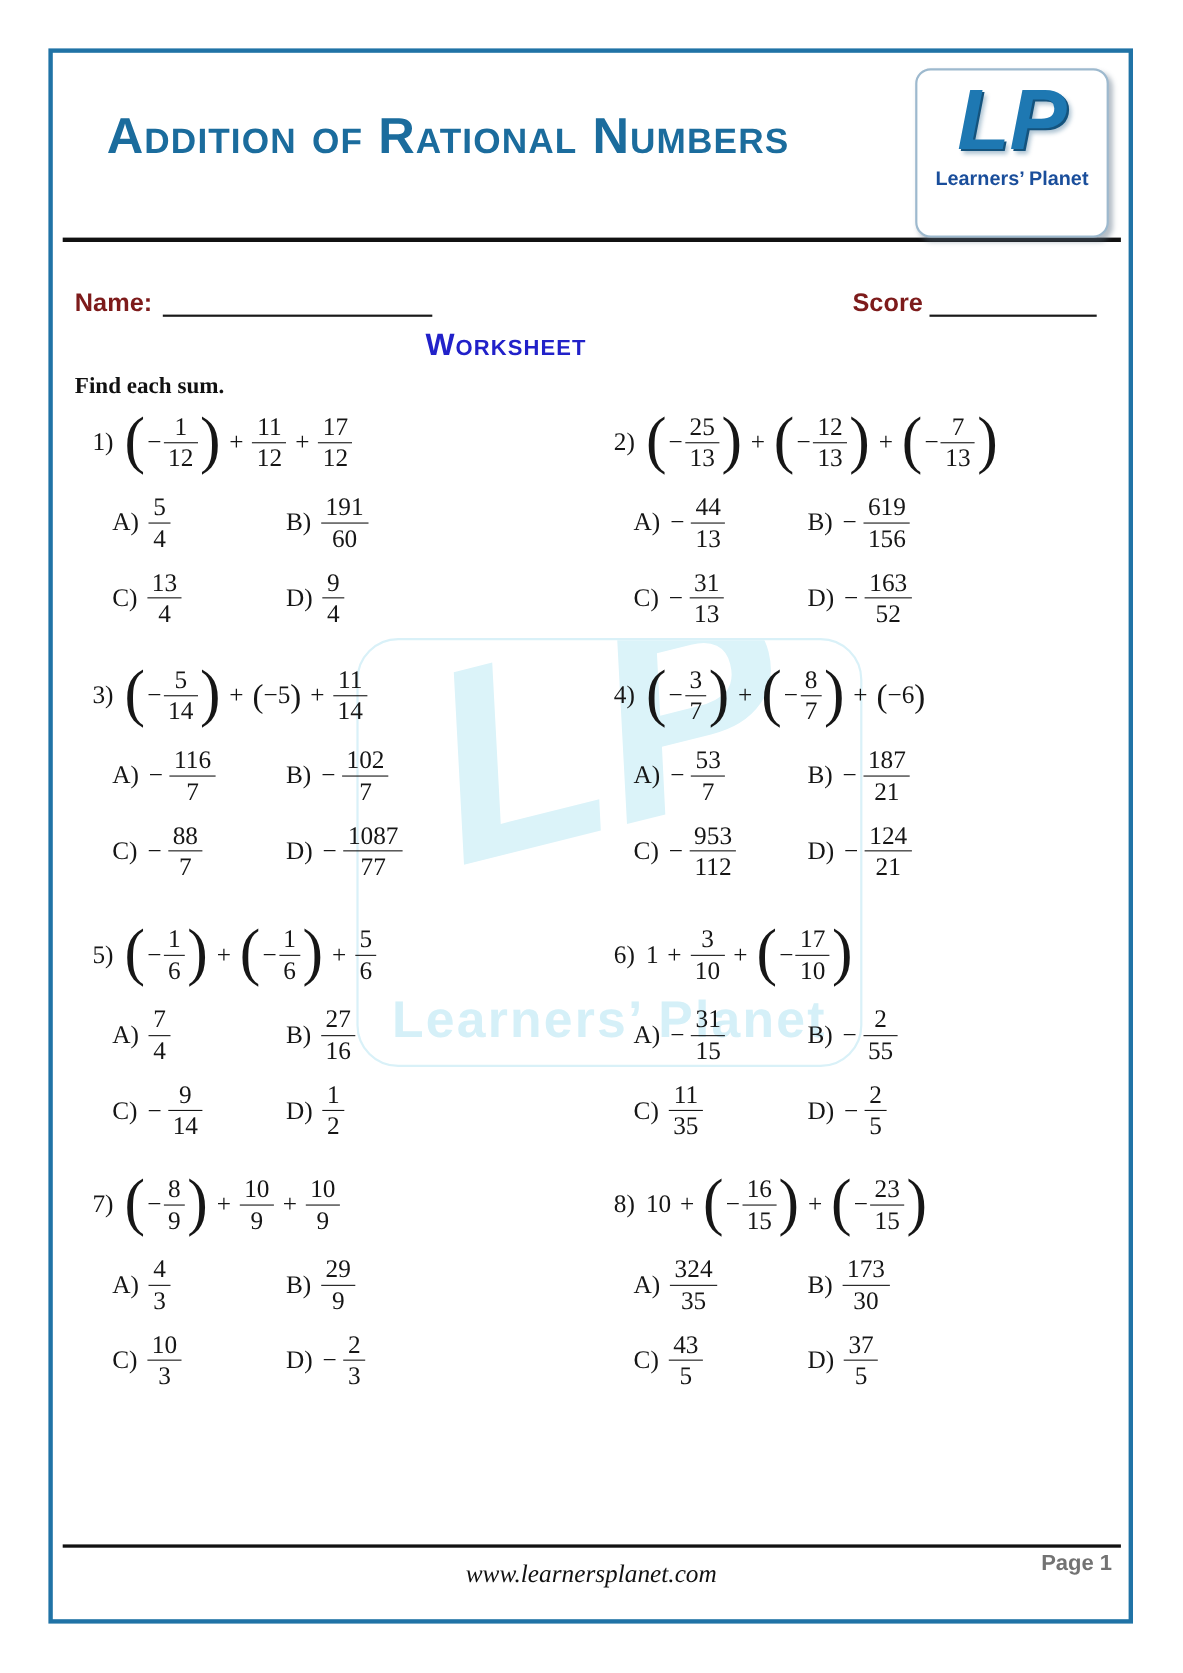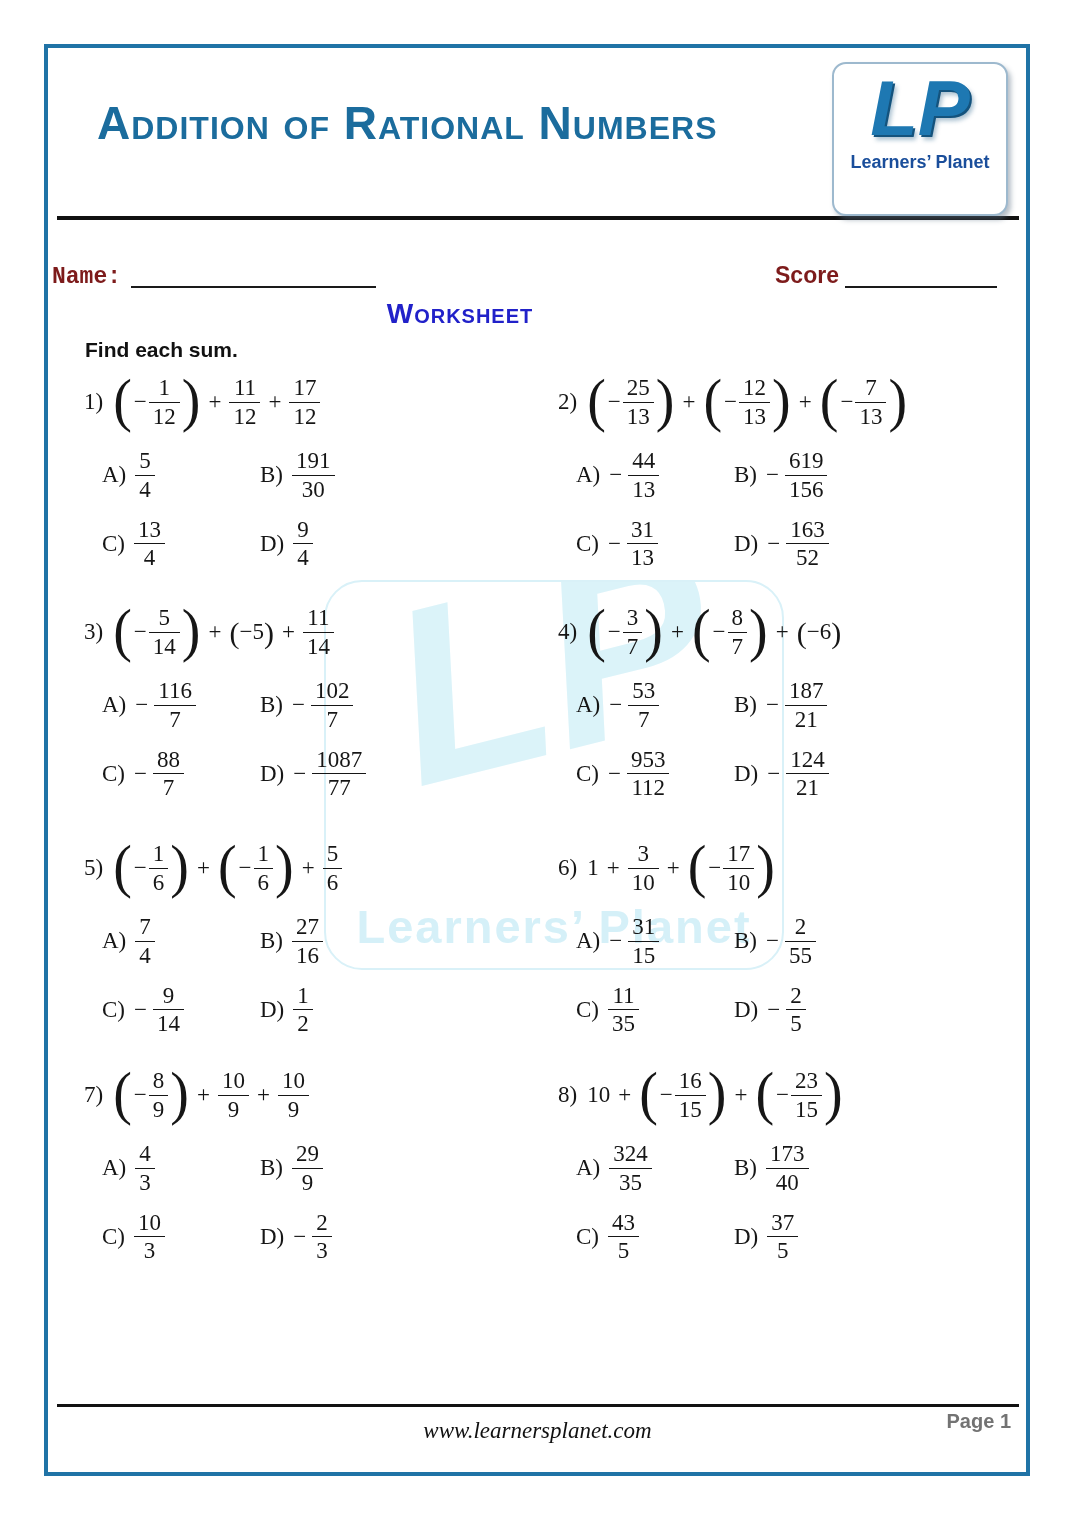--- a/index.html
+++ b/index.html
@@ -14,29 +14,29 @@
         border:2px solid #9DB9CE;border-radius:14px;box-shadow:3px 4px 5px rgba(90,110,130,.45);
         text-align:center;z-index:3;}
   .logo-lp{margin-top:4px;font-size:78px;font-weight:900;font-style:italic;line-height:1.05;
         color:#1E78B2;text-shadow:2px 2px 0 #14537D,4px 5px 4px rgba(20,83,125,.35);}
   .logo-text{font-size:18px;font-weight:700;color:#1A4E9B;margin-top:2px;}
   .hrule{position:absolute;left:57px;width:962px;background:#111;}
   .header-rule{top:216px;height:4px;}
   .footer-rule{top:1404px;height:3px;}
   
   .meta{position:absolute;top:262px;font-size:23px;font-weight:700;color:#7D1B1B;white-space:nowrap;}
-  .g-name{left:52px;font-family:Liberation Mono, monospace;} .g-date{left:455px;} .g-score{left:775px;}
+  .g-name{left:68px;} .g-date{left:455px;} .g-score{left:775px;}
   .wline{display:inline-block;border-bottom:2.5px solid #1a1a1a;height:24px;vertical-align:-5px;}
   .l-name{width:245px;margin-left:10px;}
   .l-d1{width:45px;margin-left:8px;} .l-d2{width:45px;} .l-d3{width:88px;}
   .l-score{width:152px;margin-left:6px;}
   .slash{font-weight:400;color:#111;font-size:27px;margin:0 2px;vertical-align:-4px;}
   .worksheet-heading{position:absolute;left:0;width:920px;top:298px;text-align:center;
         font-size:28px;font-weight:700;color:#2121C9;font-variant:small-caps;letter-spacing:1px;}
-  .instruction{position:absolute;left:85px;top:338px;font-family:Liberation Sans, sans-serif;
+  .instruction{position:absolute;left:68px;top:338px;font-family:Liberation Serif, serif;
         font-weight:700;font-size:21px;color:#111;}
   
   .watermark{position:absolute;left:324px;top:580px;width:456px;height:386px;
         border:2px solid #D9F1F8;border-radius:38px;z-index:0;overflow:hidden;}
   .wm-lp{position:absolute;left:66px;top:-42px;font-size:250px;font-weight:900;font-style:italic;
         color:#DBF3F9;transform:rotate(-14deg);line-height:1;}
   .wm-text{position:absolute;left:0;right:0;bottom:14px;text-align:center;font-size:47px;
         font-weight:700;color:#D5F0F8;letter-spacing:2px;white-space:nowrap;}
   
   .problem{position:absolute;width:470px;font-family:"Liberation Serif",serif;color:#161616;z-index:2;}
@@ -123,21 +123,21 @@
           <span class="clabel">A)</span>
           <span class="frac">
             <span class="num">5</span>
             <span class="den">4</span>
           </span>
         </div>
         <div class="ans">
           <span class="clabel">B)</span>
           <span class="frac">
             <span class="num">191</span>
-            <span class="den">30</span>
+            <span class="den">60</span>
           </span>
         </div>
         <div class="ans">
           <span class="clabel">C)</span>
           <span class="frac">
             <span class="num">13</span>
             <span class="den">4</span>
           </span>
         </div>
         <div class="ans">
@@ -531,21 +531,21 @@
           <span class="clabel">A)</span>
           <span class="frac">
             <span class="num">324</span>
             <span class="den">35</span>
           </span>
         </div>
         <div class="ans">
           <span class="clabel">B)</span>
           <span class="frac">
             <span class="num">173</span>
-            <span class="den">40</span>
+            <span class="den">30</span>
           </span>
         </div>
         <div class="ans">
           <span class="clabel">C)</span>
           <span class="frac">
             <span class="num">43</span>
             <span class="den">5</span>
           </span>
         </div>
         <div class="ans">

